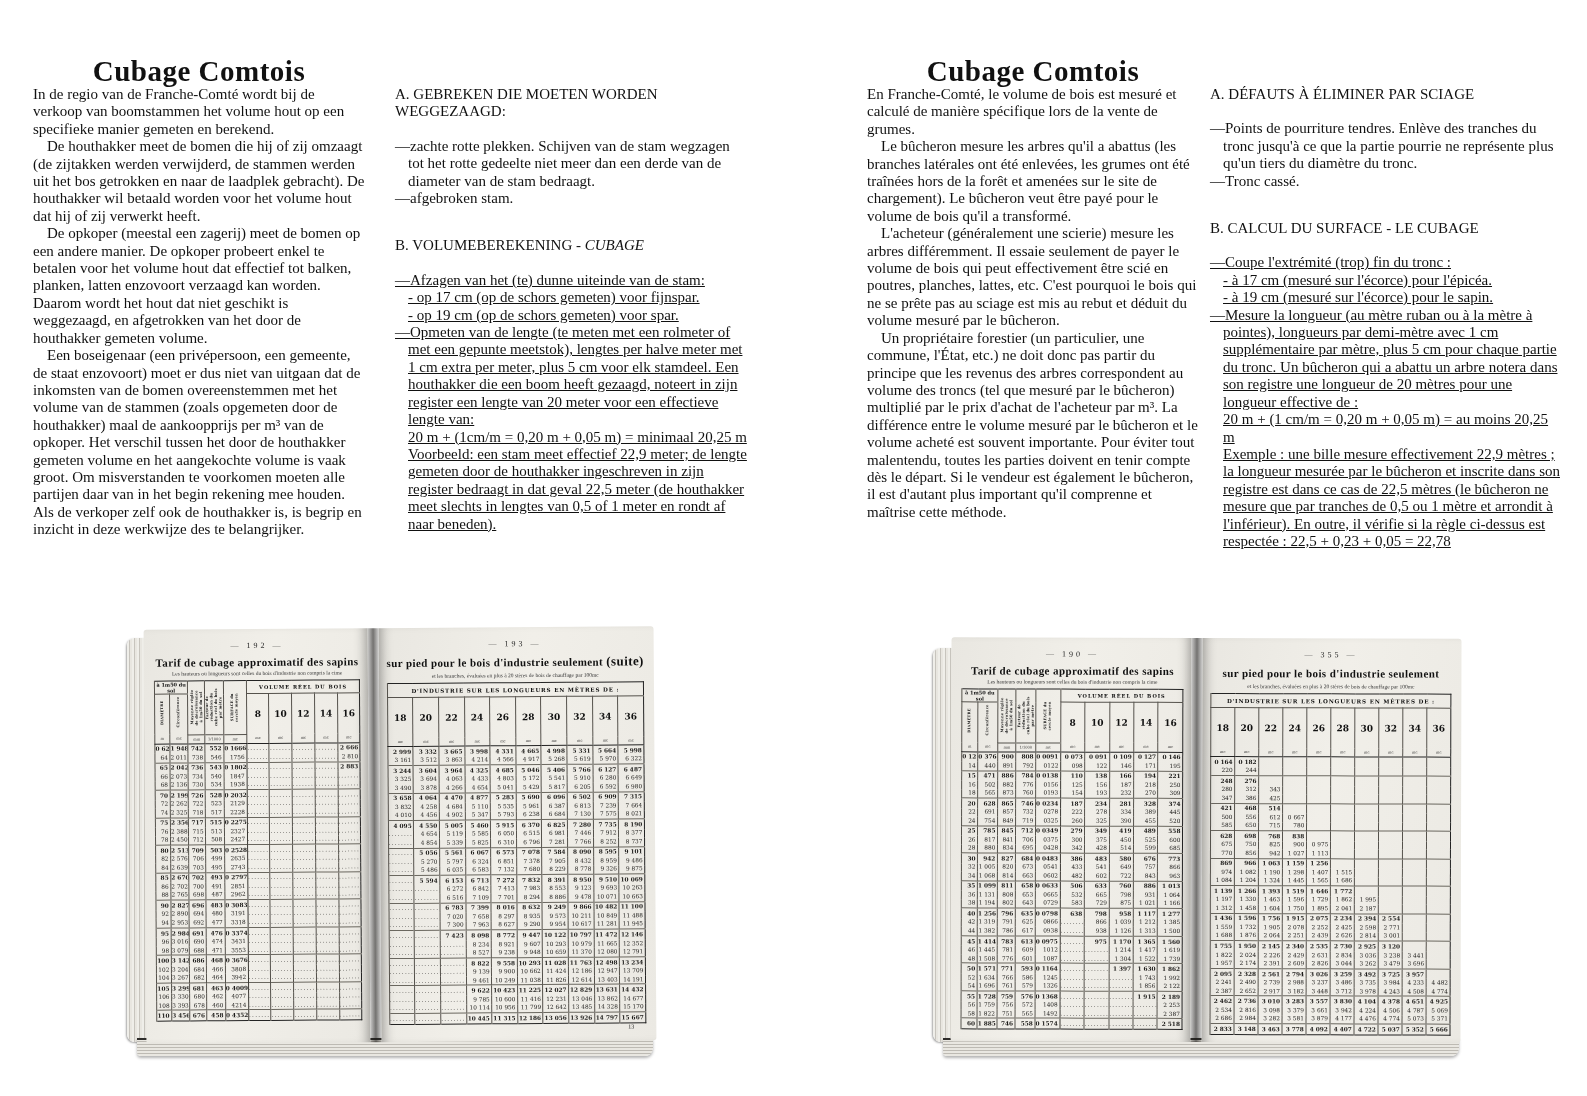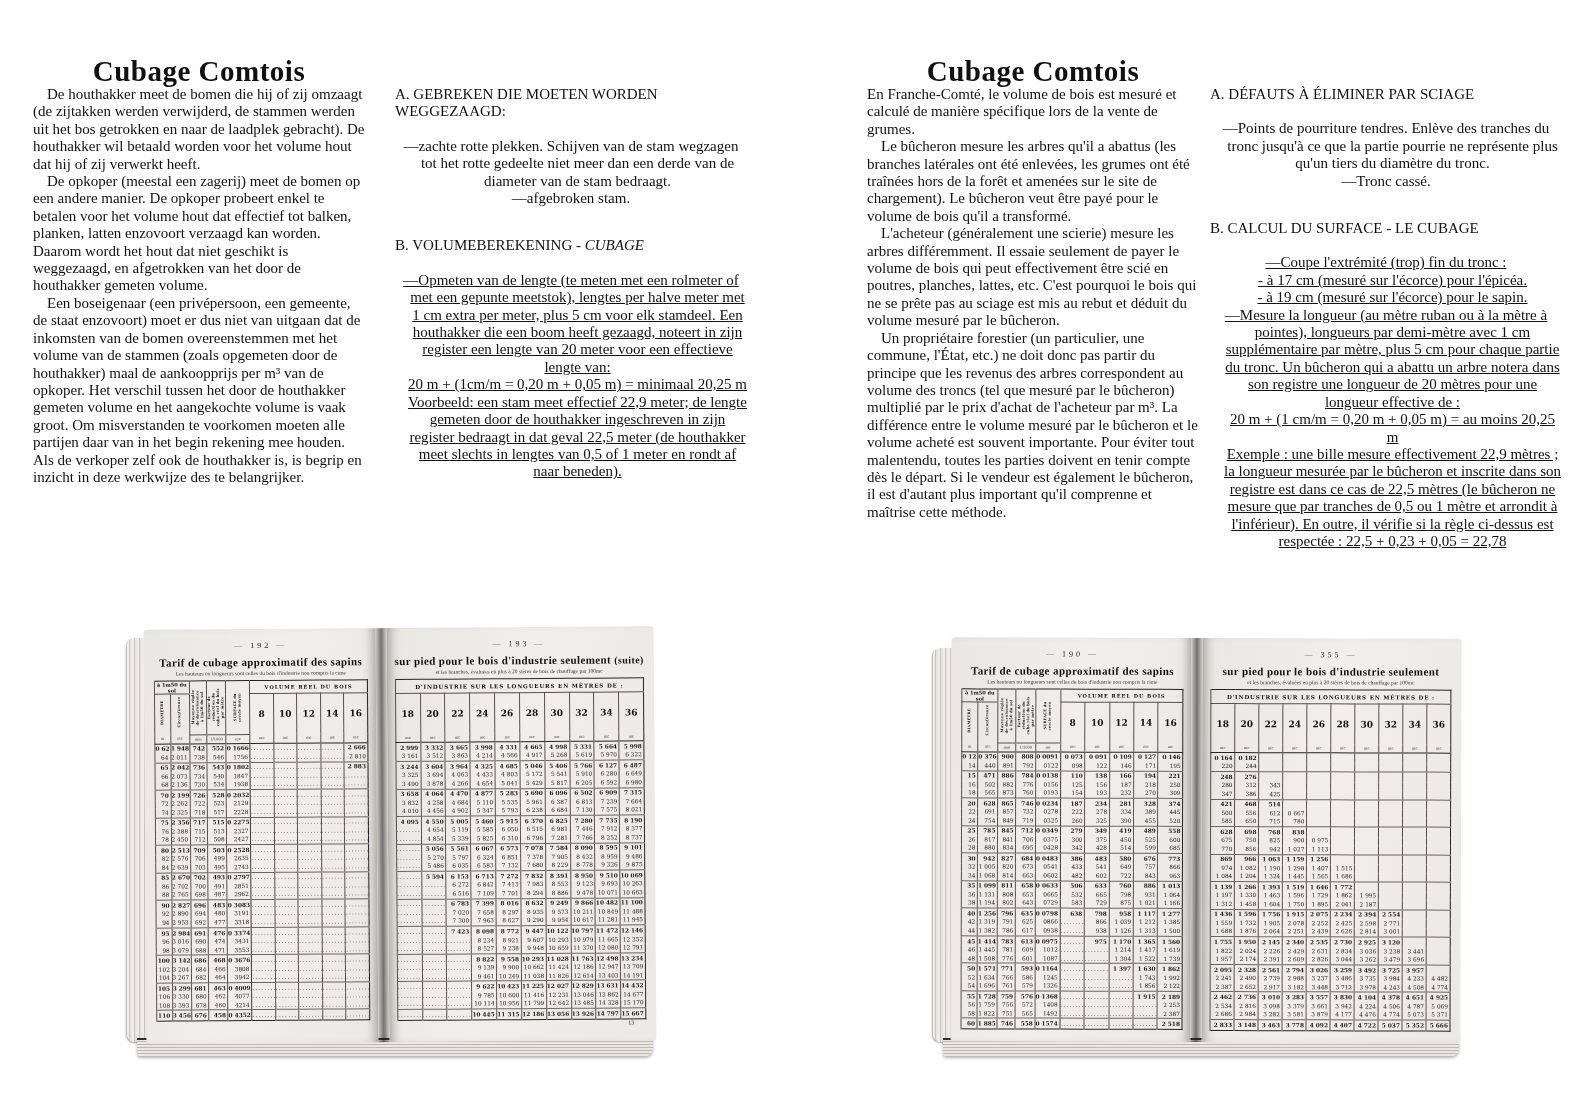--- a/index.html
+++ b/index.html
@@ -4,21 +4,21 @@
 <style>
   html,body{margin:0;padding:0;}
   body{width:1587px;height:1096px;position:relative;background:#ffffff;overflow:hidden;
        font-family:"Liberation Serif", serif;color:#111;}
   .ptitle{position:absolute;top:36px;width:332px;text-align:center;font-size:29px;letter-spacing:.5px;}
   .tcol{position:absolute;top:86px;font-size:15px;line-height:17.4px;text-align:left;}
   .tcol p{margin:0;}
   .tcol p.ind{text-indent:14px;}
   .sechead{margin:0;font-size:15px;font-weight:normal;}
   .items{margin-top:17px;}
-  .item{padding-left:13px;text-indent:-13px;white-space:pre-line;margin:0;text-align:center;}
+  .item{padding-left:13px;text-indent:-13px;white-space:pre-line;margin:0;}
   .hb{margin-top:30px;}
   .hb i{font-style:italic;}
   .items2{margin-top:17px;text-decoration:underline;}
 
   
   .book{position:absolute;}
   .stackL{position:absolute;left:0;top:10px;bottom:14px;width:20px;border-radius:8px 0 0 8px;
           background:repeating-linear-gradient(90deg,#efeee9 0 2px,#c7c4bd 2px 3px,#e8e6e0 3px 5px);
           box-shadow:-1px 1px 2px rgba(0,0,0,.35);}
   .stackB{position:absolute;left:10px;right:2px;bottom:0;height:16px;border-radius:0 0 8px 4px;
@@ -26,21 +26,21 @@
           border-top:2.5px solid #2e2d2b;box-shadow:0 2px 3px rgba(0,0,0,.3);}
   .spread{position:absolute;left:18px;top:0;right:0;bottom:14px;display:flex;}
   .bpage{position:relative;height:100%;box-sizing:border-box;padding:12px 8px 4px 10px;
          background:linear-gradient(100deg,#e9e7e1,#f1efe9 45%,#ebe9e3);}
   .bpage.pl{box-shadow:inset -10px 0 12px -8px rgba(0,0,0,.38);border-radius:3px 0 0 3px;}
   .bpage.pr{box-shadow:inset 10px 0 12px -8px rgba(0,0,0,.38);border-radius:0 3px 3px 0;
             padding:12px 10px 4px 8px;}
   .gutter{width:11px;height:100%;background:linear-gradient(90deg,rgba(40,38,34,.25),rgba(30,28,25,.62) 50%,rgba(40,38,34,.22));}
   .pnum{text-align:center;font-size:8px;letter-spacing:3px;color:#222;height:12px;}
   .btitle{text-align:center;font-size:11px;font-weight:bold;letter-spacing:.4px;margin-top:3px;white-space:nowrap;}
-  .suite{font-size:10px;font-weight:bold;}
+  .suite{font-size:13px;font-weight:bold;}
   .bsub{text-align:center;font-size:5.5px;color:#333;margin:2px 0 4px 0;white-space:nowrap;}
   table.tbl{border-collapse:collapse;width:100%;table-layout:fixed;border:1.4px solid #232323;
             font-family:"DejaVu Serif", serif;}
   table.tbl th,table.tbl td{border-left:.5px solid #55524c;padding:0;overflow:hidden;}
   table.tbl th{font-weight:bold;}
   tr.h1 th{height:11px;font-size:5px;border-bottom:.5px solid #55524c;}
   th.corner{font-size:5.5px;font-weight:bold;}
   tr.h2 th{height:40px;vertical-align:middle;}
   th.rot span{display:inline-block;writing-mode:vertical-rl;transform:rotate(180deg);
               font-size:3.6px;line-height:1.25;max-height:38px;letter-spacing:.2px;font-weight:bold;}
@@ -55,33 +55,37 @@
   td.dots{text-align:left;padding-left:2px;letter-spacing:1.2px;color:#4c4a45;font-size:4.6px;font-weight:normal !important;}
   td.c5{border-right:1px solid #3c3a35;}
   .sig{text-align:right;font-size:6px;padding-right:12px;height:9px;color:#222;}
 </style>
 </head>
 <body>
 
 <h1 class="ptitle" style="left:33px;">Cubage Comtois</h1>
 
 <div class="tcol" style="left:33px;width:332px;">
+  <p>In de regio van de Franche-Comté wordt bij de verkoop van boomstammen het volume hout op een specifieke manier gemeten en berekend.</p>
   <p class="ind">De houthakker meet de bomen die hij of zij omzaagt (de zijtakken werden verwijderd, de stammen werden uit het bos getrokken en naar de laadplek gebracht). De houthakker wil betaald worden voor het volume hout dat hij of zij verwerkt heeft.</p>
   <p class="ind">De opkoper (meestal een zagerij) meet de bomen op een andere manier. De opkoper probeert enkel te betalen voor het volume hout dat effectief tot balken, planken, latten enzovoort verzaagd kan worden. Daarom wordt het hout dat niet geschikt is weggezaagd, en afgetrokken van het door de houthakker gemeten volume.</p>
   <p class="ind">Een boseigenaar (een privépersoon, een gemeente, de staat enzovoort) moet er dus niet van uitgaan dat de inkomsten van de bomen overeenstemmen met het volume van de stammen (zoals opgemeten door de houthakker) maal de aankoopprijs per m³ van de opkoper. Het verschil tussen het door de houthakker gemeten volume en het aangekochte volume is vaak groot. Om misverstanden te voorkomen moeten alle partijen daar van in het begin rekening mee houden. Als de verkoper zelf ook de houthakker is, is begrip en inzicht in deze werkwijze des te belangrijker.</p>
 </div>
 
 <div class="tcol" style="left:395px;width:352px;">
   <h3 class="sechead">A. GEBREKEN DIE MOETEN WORDEN WEGGEZAAGD:</h3>
   <div class="items">
     <p class="item">—zachte rotte plekken. Schijven van de stam wegzagen tot het rotte gedeelte niet meer dan een derde van de diameter van de stam bedraagt.</p>
     <p class="item">—afgebroken stam.</p>
   </div>
   <h3 class="sechead hb"><span>B. VOLUMEBEREKENING - </span><i>CUBAGE</i></h3>
   <div class="items2">
+    <p class="item">—Afzagen van het (te) dunne uiteinde van de stam:
+- op 17 cm (op de schors gemeten) voor fijnspar.
+- op 19 cm (op de schors gemeten) voor spar.</p>
     <p class="item">—Opmeten van de lengte (te meten met een rolmeter of met een gepunte meetstok), lengtes per halve meter met 1 cm extra per meter, plus 5 cm voor elk stamdeel. Een houthakker die een boom heeft gezaagd, noteert in zijn register een lengte van 20 meter voor een effectieve lengte van:
 20 m + (1cm/m = 0,20 m + 0,05 m) = minimaal 20,25 m
 Voorbeeld: een stam meet effectief 22,9 meter; de lengte gemeten door de houthakker ingeschreven in zijn register bedraagt in dat geval 22,5 meter (de houthakker meet slechts in lengtes van 0,5 of 1 meter en rondt af naar beneden).</p>
   </div>
 </div>
 
 <h1 class="ptitle" style="left:867px;">Cubage Comtois</h1>
 
 <div class="tcol" style="left:867px;width:332px;">
   <p>En Franche-Comté, le volume de bois est mesuré et calculé de manière spécifique lors de la vente de grumes.</p>

